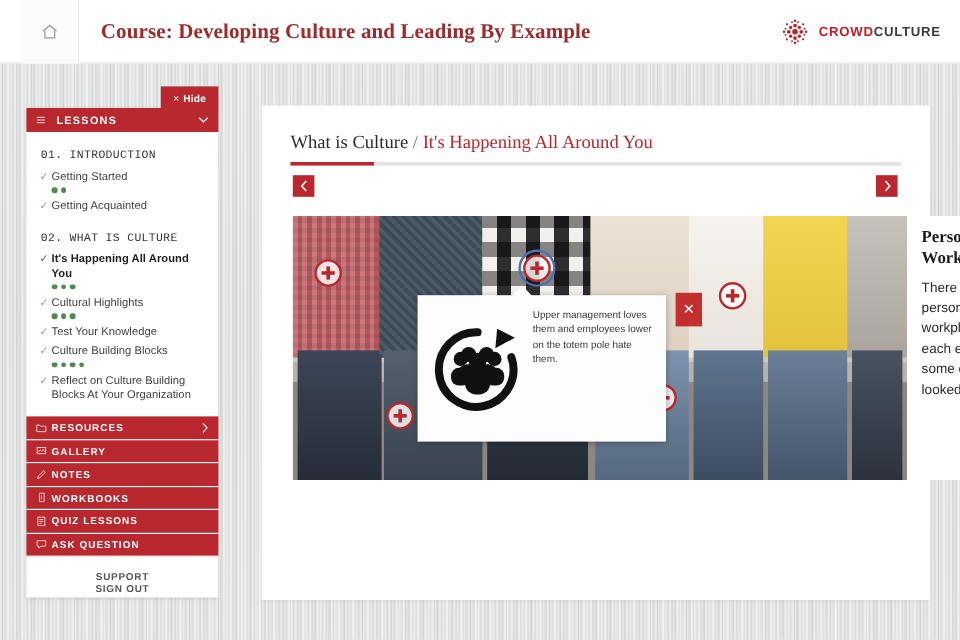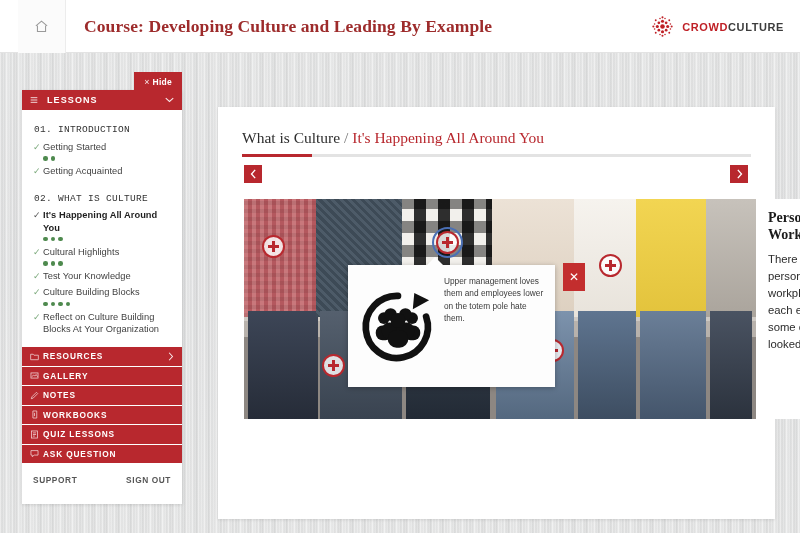--- a/index.html
+++ b/index.html
@@ -112,32 +112,31 @@
     display: flex; align-items: center; padding: 0 8px;
     font-size: 8.3px; font-weight: 700; letter-spacing: 0.85px;
     border-bottom: 1px solid #ffffff;
     cursor: pointer;
   }
   .menu-row .mr-icon { width: 13px; opacity: 0.8; display:flex; align-items:center; }
   .menu-row .mr-caret { margin-left: auto; opacity: 0.9; display:flex; }
 
   .sidebar-foot {
     display: flex; justify-content: space-between; align-items: center;
-    padding: 11px 11px 19px 11px;
-    font-size: 8.3px; font-weight: 700; color: #555; letter-spacing: 0.6px;
+    padding: 11px 11px 3px 11px;
+    font-size: 8.3px; font-weight: 700; color: #555; letter-spacing: 0.6px; flex-direction: column;
   }
   .sidebar-foot span { cursor: pointer; }
 
   
   .main-card {
     position: absolute; left: 218px; top: 88px;
     width: 557px; height: 412px;
     background: #ffffff;
     box-shadow: 0 1px 3px rgba(0,0,0,0.10);
-    margin-top: 19px;
   }
   .crumb {
     padding: 22px 0 0 24px;
     font-family: "Liberation Serif", serif;
     font-size: 15.5px;
   }
   .crumb .c-a { color: #2d2d2d; }
   .crumb .c-sep { color: #7a7a7a; }
   .crumb .c-b { color: #b8282e; }
   .crumb-rule {

